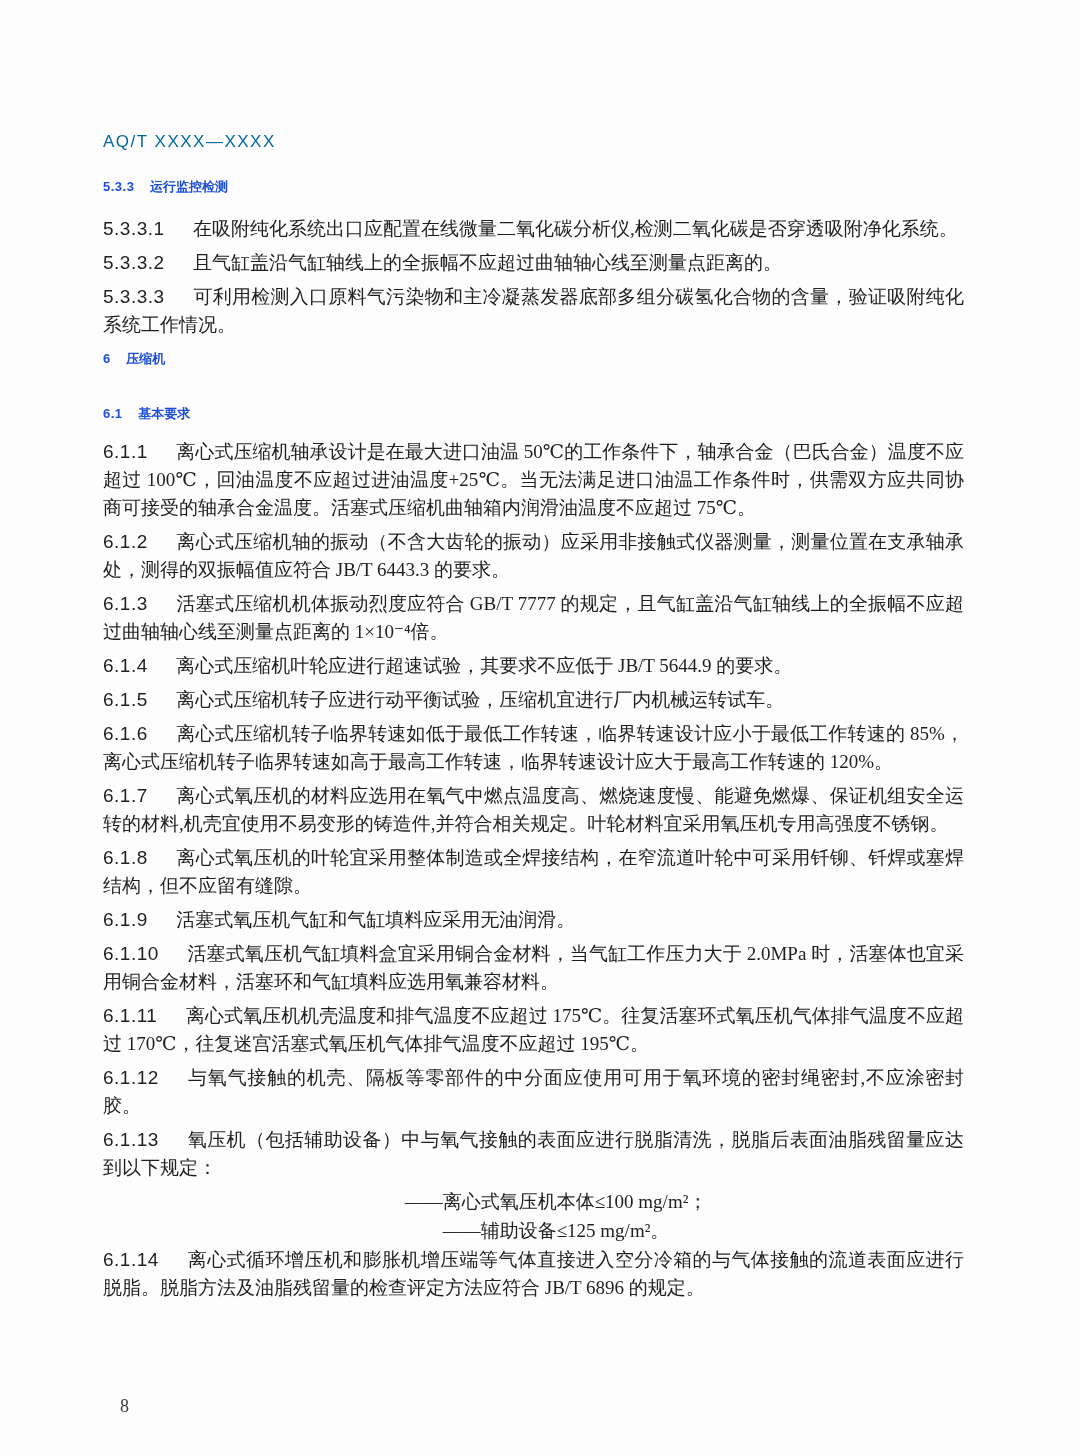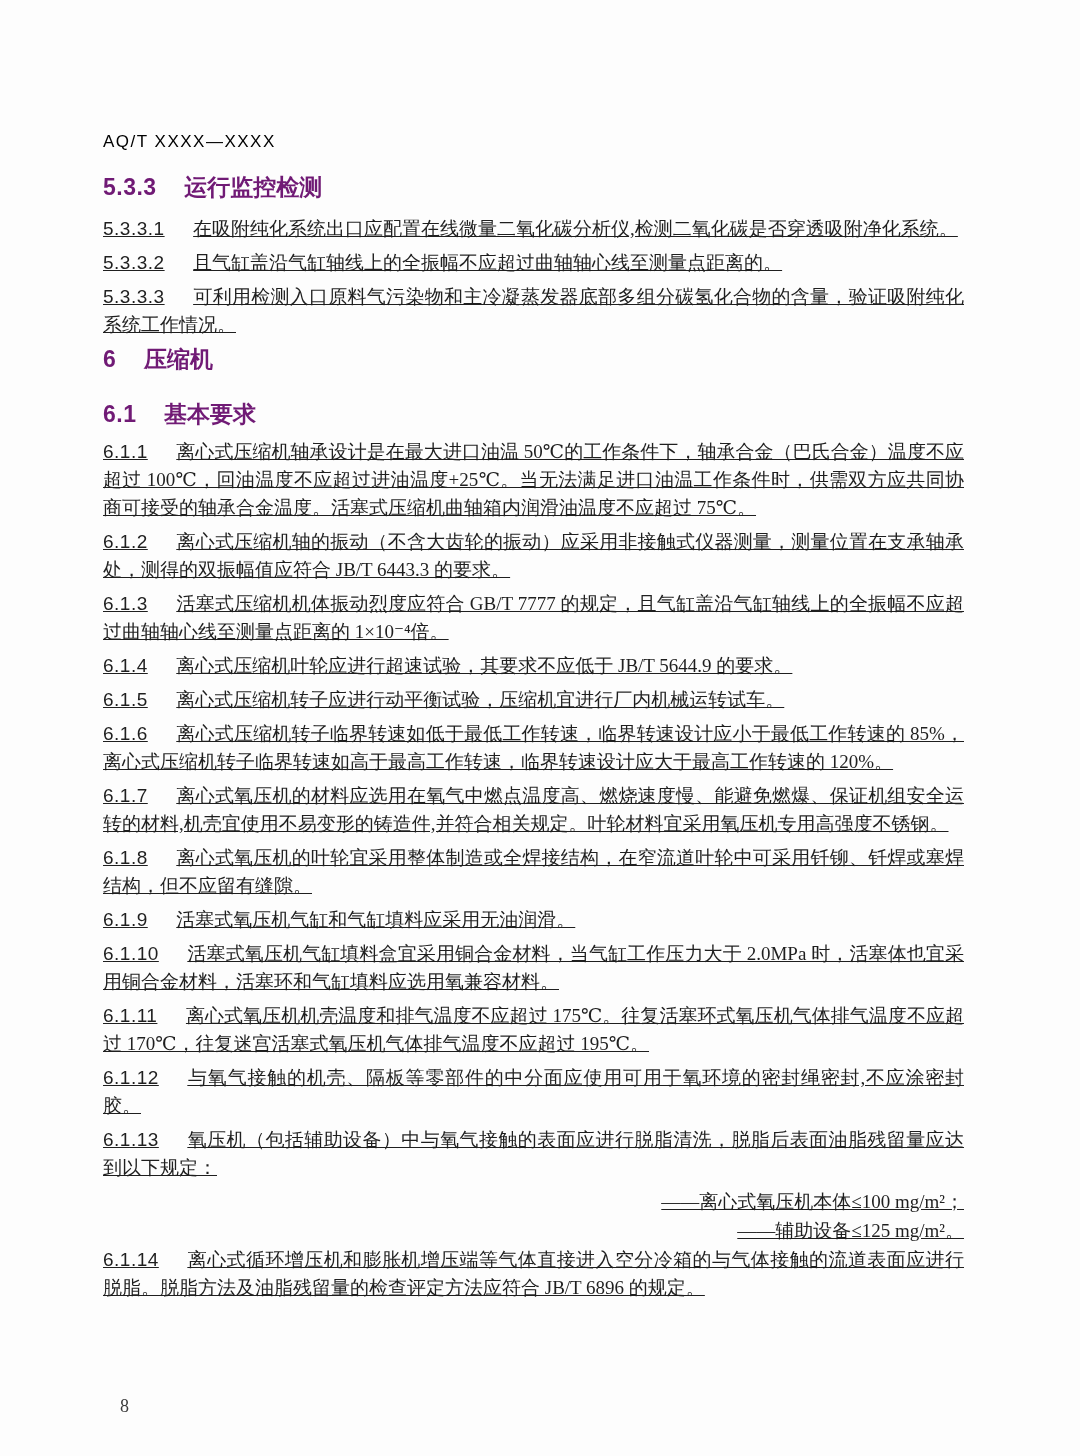--- a/index.html
+++ b/index.html
@@ -16,53 +16,52 @@
     top: 0; left: 0;
     width: 1080px; height: 1456px;
     padding: 132px 116px 0 103px;
     box-sizing: border-box;
     background: #fdfdfd;
   }
   .doc-header {
     font-family: "Liberation Sans", "DejaVu Sans", sans-serif;
     font-size: 17px;
     letter-spacing: 1.5px;
-    color: #000000;
+    color: #0369a1;
     margin: 0 0 21px 0;
   }
   .hd {
     font-family: "Liberation Sans", "DejaVu Sans", sans-serif;
     font-weight: bold;
-    font-size: 23px;
+    font-size: 13px;
     line-height: 28px;
-    color: #701a75;
+    color: #1d4ed8;
     margin: 0 0 14px 0;
   }
   .hd .num { margin-right: 1.2em; font-weight: bold; }
   .hd.chapter { margin-bottom: 27px; }
   .hd.sub { margin-bottom: 10px; }
   .hd.last { margin-top: 16px; }
   .para {
     font-size: 19px;
     line-height: 28px;
     text-align: justify;
     margin: 0 0 6px 0;
     color: #1f1f1f;
-    text-decoration: underline;
   }
   .num {
     font-family: "Liberation Sans", "DejaVu Sans", sans-serif;
     letter-spacing: 0.5px;
     margin-right: 1.5em;
     white-space: nowrap;
   }
   .para.list {
     margin: 0 0 1px 0;
     padding-left: 45px;
-    text-align: right;
+    text-align: center;
   }
   .page-number {
     position: absolute;
     left: 120px;
     top: 1396px;
     font-size: 18px;
     color: #3a3a3a;
     font-family: "Liberation Serif", "DejaVu Serif", serif;
   }
 </style>

